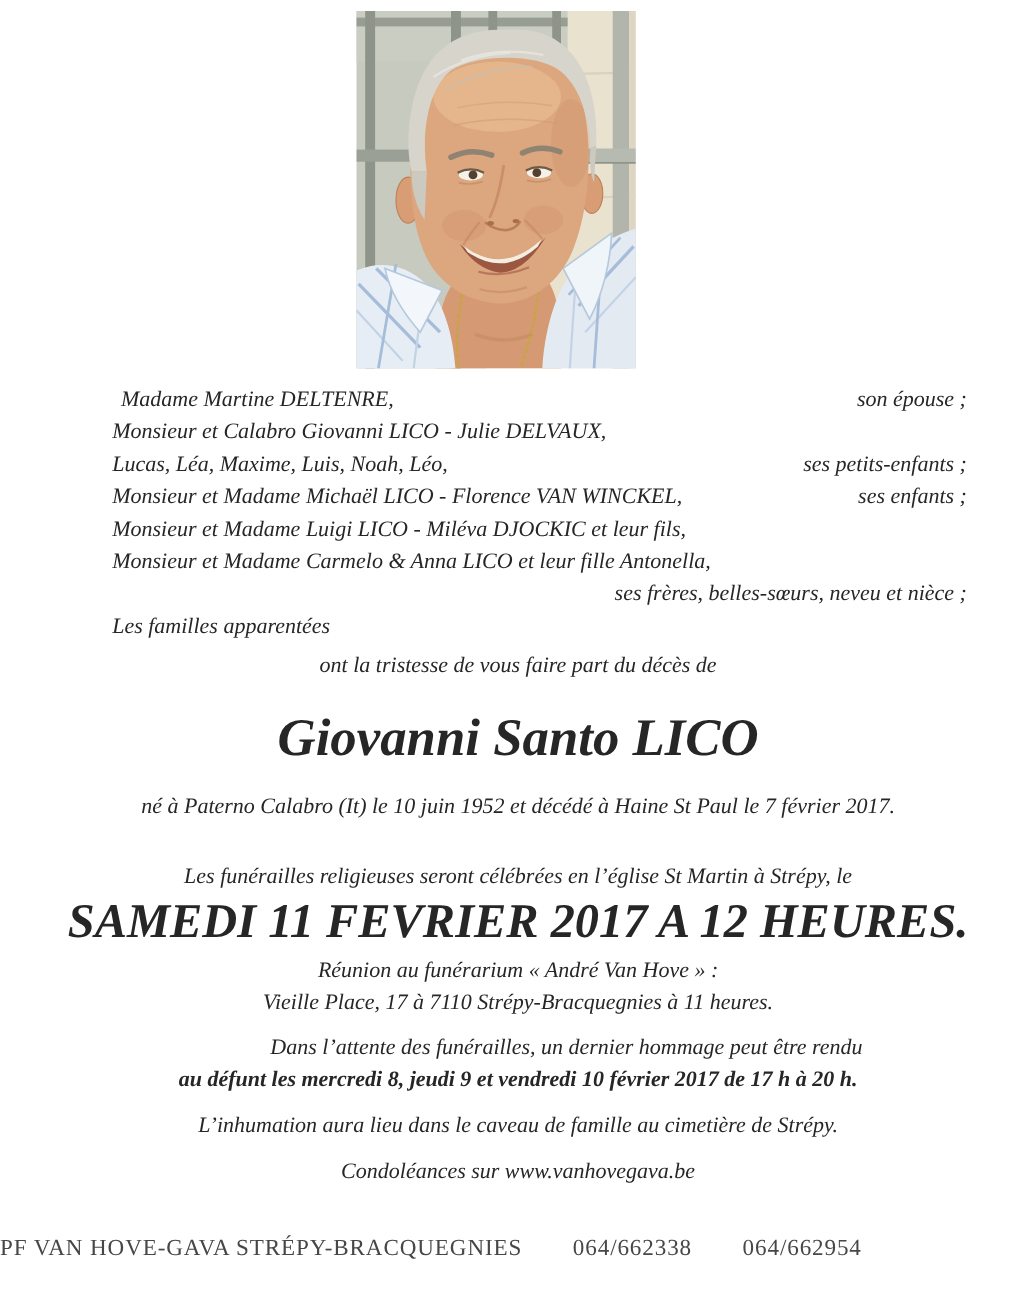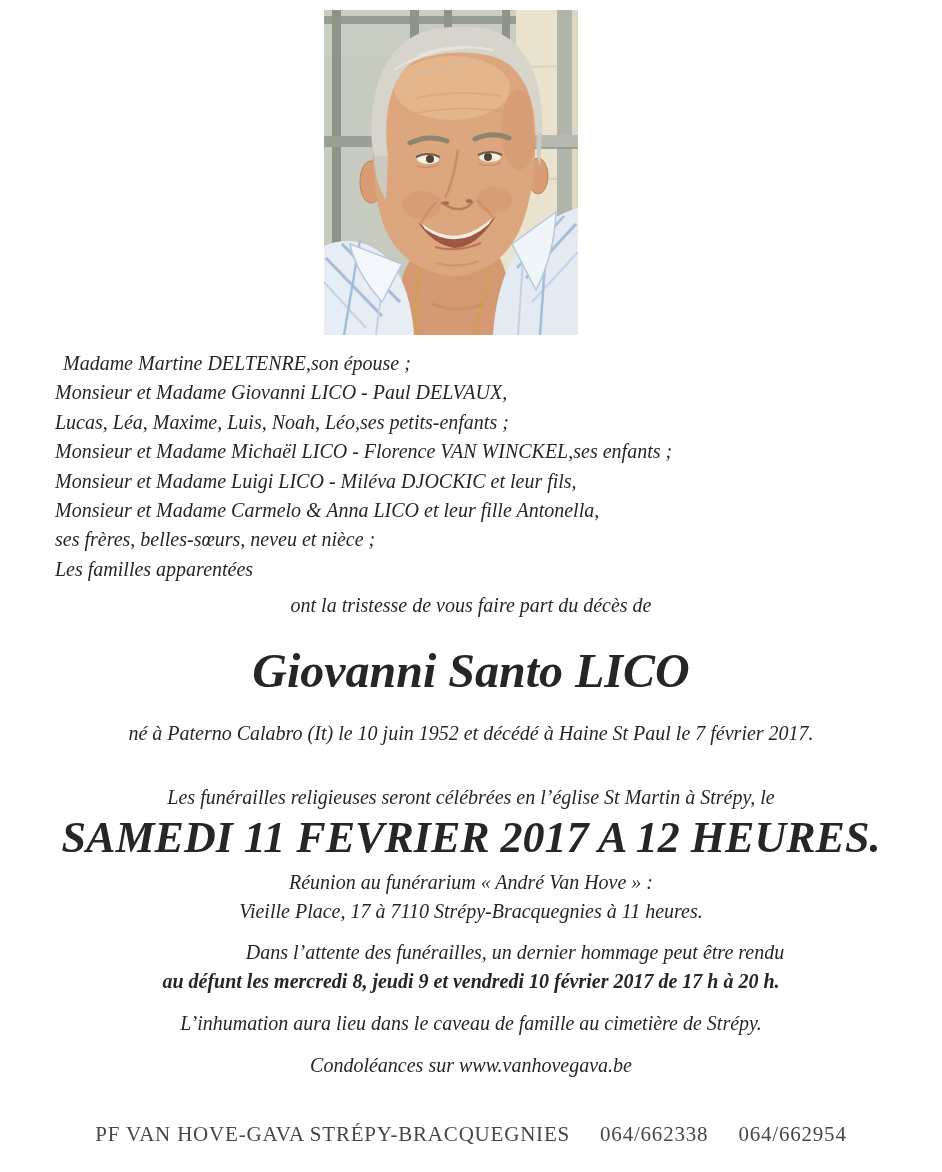--- a/index.html
+++ b/index.html
@@ -5,40 +5,40 @@
   html,body{margin:0;padding:0;background:#ffffff;}
   .page{
     position:relative;width:942px;height:1172px;background:#ffffff;
     font-family:"Liberation Serif",serif;font-style:italic;color:#262626;
     overflow:hidden;
   }
   .photo{position:absolute;left:324px;top:10px;width:254px;height:325px;}
   .photo svg{display:block;width:254px;height:325px;}
 
   .family{position:absolute;left:55px;top:352px;width:824px;font-size:20px;}
-  .fam-line{display:flex;align-items:baseline;height:29.4px;white-space:nowrap;}
+  .fam-line{display:flex;justify-content:space-between;align-items:baseline;height:29.4px;white-space:nowrap;margin-left:47px;}
   .fam-left.indent{padding-left:8px;}
   .fam-right{text-align:right;}
 
   .center{position:absolute;left:0;width:942px;text-align:center;font-size:20px;white-space:nowrap;}
   .announce{top:594px;}
   .title{top:641px;font-size:48px;font-weight:bold;line-height:1.25;}
   .life{top:722px;}
   .intro{top:786px;}
   .datetime{top:812px;font-size:44px;font-weight:bold;}
   .m1{top:871px;}
   .m2{top:900px;}
   .v1{top:941px;padding-left:44px;}
   .v2{top:970px;font-weight:bold;}
   .burial{top:1012px;}
   .cond{top:1054px;}
 
   .footer{
     position:absolute;left:0;top:1122px;width:942px;
-    display:flex;justify-content:center;gap:30px;
+    display:flex;gap:46px;
     font-style:normal;font-size:21px;letter-spacing:0.8px;color:#474747;white-space:nowrap;
   }
 </style>
 </head>
 <body>
 
 <div class="page">
 
   <div class="photo">
     <svg viewBox="0 0 254 325" width="254" height="325" preserveAspectRatio="none">
@@ -144,21 +144,21 @@
       </g>
     </svg>
   </div>
 
   <div class="family">
     <div class="fam-line">
       <span class="fam-left indent">Madame Martine DELTENRE,</span>
       <span class="fam-right">son épouse ;</span>
     </div>
     <div class="fam-line">
-      <span class="fam-left">Monsieur et Madame Giovanni LICO - Paul DELVAUX,</span>
+      <span class="fam-left">Monsieur et Calabro Giovanni LICO - Julie DELVAUX,</span>
       <span class="fam-right"></span>
     </div>
     <div class="fam-line">
       <span class="fam-left">Lucas, Léa, Maxime, Luis, Noah, Léo,</span>
       <span class="fam-right">ses petits-enfants ;</span>
     </div>
     <div class="fam-line">
       <span class="fam-left">Monsieur et Madame Michaël LICO - Florence VAN WINCKEL,</span>
       <span class="fam-right">ses enfants ;</span>
     </div>

